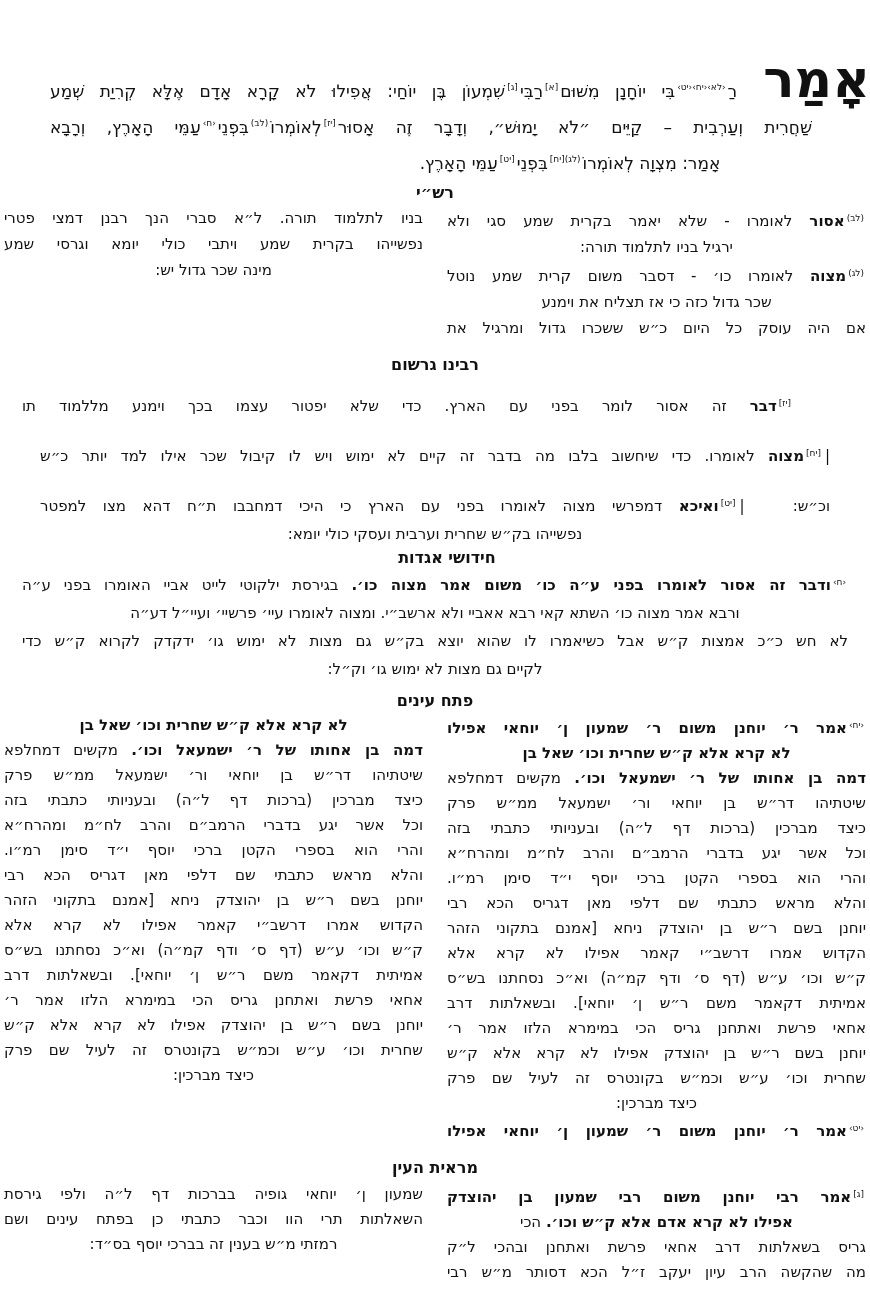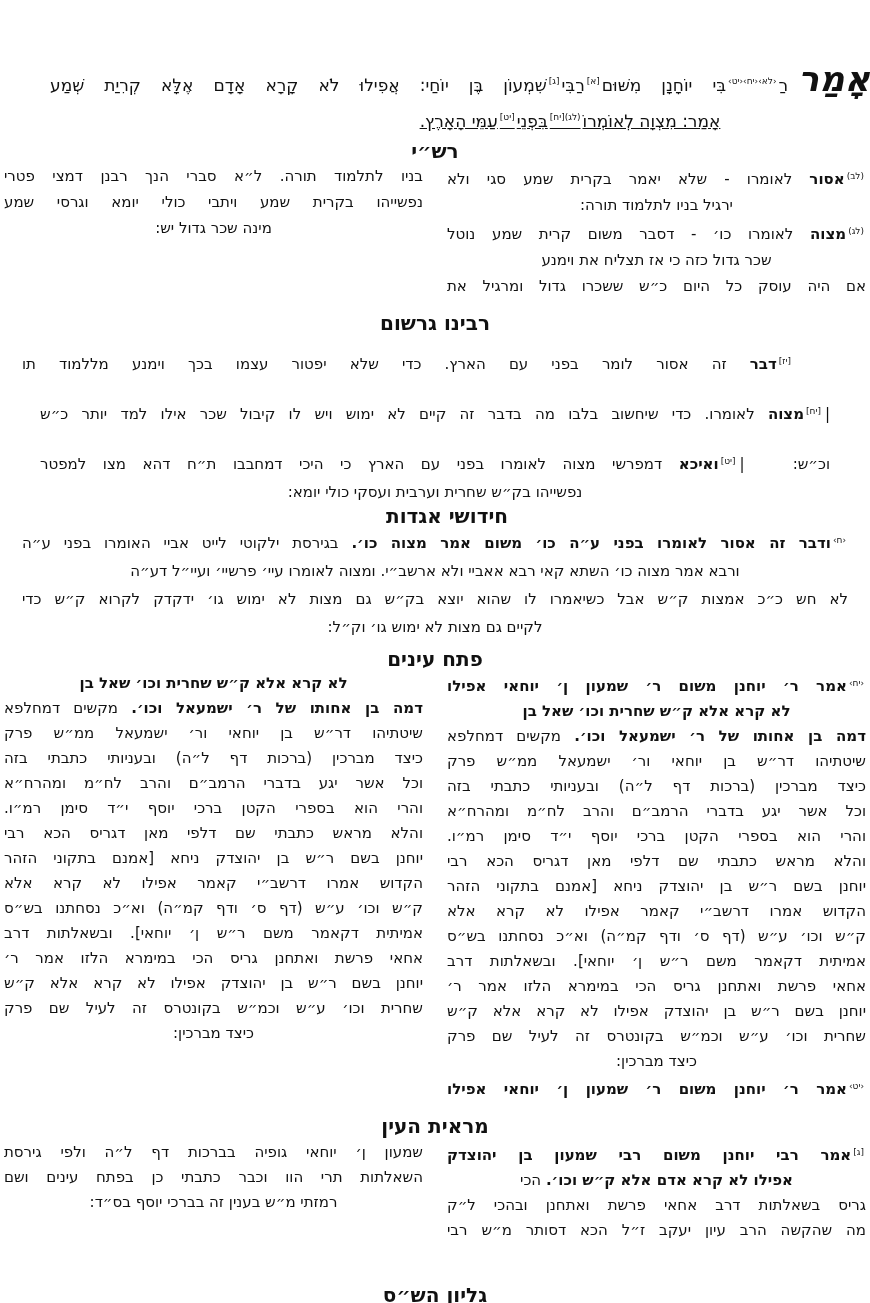--- a/index.html
+++ b/index.html
@@ -12,36 +12,36 @@
   
   .ln{line-height:25px;font-size:15px;text-align:justify;text-align-last:justify;white-space:nowrap;overflow:hidden;}
   .ln.center{text-align-last:center;}
   .dh{font-weight:700;}
   sup.mk{font-size:9px;font-weight:400;vertical-align:5px;}
   sup.mk:not(:empty){margin:0 2px;}
   .lead:not(:empty){margin-left:48px;}
   .pipe:not(:empty){margin-left:2px;}
 
   
-  .s-title{font-weight:700;text-align:center;font-size:20px;line-height:20px;}
+  .s-title{font-weight:700;text-align:center;font-size:16px;line-height:20px;}
   .t-rashi{margin-top:4px;}
   .t-gershom{margin-top:14px;}
   .t-agados{margin-top:0;padding-left:24px;}
   .t-pe{margin-top:8px;}
   .t-maris{margin-top:14px;}
   .t-gilyon{margin-top:42px;}
 
   
   .gemara{padding-left:50px;}
   .gline{line-height:32px;font-size:17px;}
   .gl1{display:flex;align-items:baseline;}
-  .bigword{font-size:35px;font-weight:700;line-height:30px;margin-left:10px;flex:0 0 auto;font-style:italic;}
+  .bigword{font-size:52px;font-weight:700;line-height:30px;margin-left:26px;flex:0 0 auto;}
   .g1rest{flex:1;text-align:justify;text-align-last:justify;white-space:nowrap;overflow:hidden;}
   .gl2{padding-right:58px;text-align:justify;text-align-last:justify;white-space:nowrap;overflow:hidden;}
-  .gl3{padding-left:220px;text-align:center;text-decoration:underline;}
+  .gl3{padding-left:220px;text-align:center;}
   .gemara sup.mk{vertical-align:7px;}
 
   
   .cols{display:flex;gap:24px;margin-top:2px;padding:0 4px;}
   .cols .col{flex:1;min-width:0;}
   .maris-cols{margin-top:4px;}
 
   
   .sec{padding:0 22px;}
   .sec .ln{line-height:28px;}
@@ -53,20 +53,21 @@
 </head>
 <body>
 
 <div class="page">
 
   <div class="gemara">
     <div class="gline gl1">
       <span class="bigword">אָמַר</span>
       <span class="g1rest"><span>רַ</span><sup class="mk">‹לא›‹יח›‹יט›</sup><span>בִּי יוֹחָנָן מִשּׁוּם</span><sup class="mk">[א]</sup><span>רַבִּי</span><sup class="mk">[ג]</sup><span>שִׁמְעוֹן בֶּן יוֹחַי: אֲפִילוּ לֹא קָרָא אָדָם אֶלָּא קְרִיַת שְׁמַע</span></span>
     </div>
+    <div class="gline gl2"><span>שַׁחֲרִית וְעַרְבִית – קַיֵּים ״לֹא יָמוּשׁ״, וְדָבָר זֶה אָסוּר</span><sup class="mk">[יז]</sup><span>לְאוֹמְרוֹ</span><sup class="mk">(לב)</sup><span>בִּפְנֵי</span><sup class="mk">‹ח›</sup><span>עַמֵּי הָאָרֶץ, וְרָבָא</span></div>
     <div class="gline gl3"><span>אָמַר: מִצְוָה לְאוֹמְרוֹ</span><sup class="mk">(לג)[יח]</sup><span>בִּפְנֵי</span><sup class="mk">[יט]</sup><span>עַמֵּי הָאָרֶץ.</span></div>
   </div>
 
   <div class="s-title t-rashi">רש״י</div>
   <div class="cols rashi">
     <div class="col">
       <div class="ln"><sup class="mk">(לב)</sup><b class="dh">אסור</b><span> לאומרו - שלא יאמר בקרית שמע סגי ולא</span></div>
       <div class="ln center"><span>ירגיל בניו לתלמוד תורה:</span></div>
       <div class="ln"><sup class="mk">(לג)</sup><b class="dh">מצוה</b><span> לאומרו כו׳ - דסבר משום קרית שמע נוטל</span></div>
       <div class="ln center"><span>שכר גדול כזה כי אז תצליח את וימנע</span></div>

